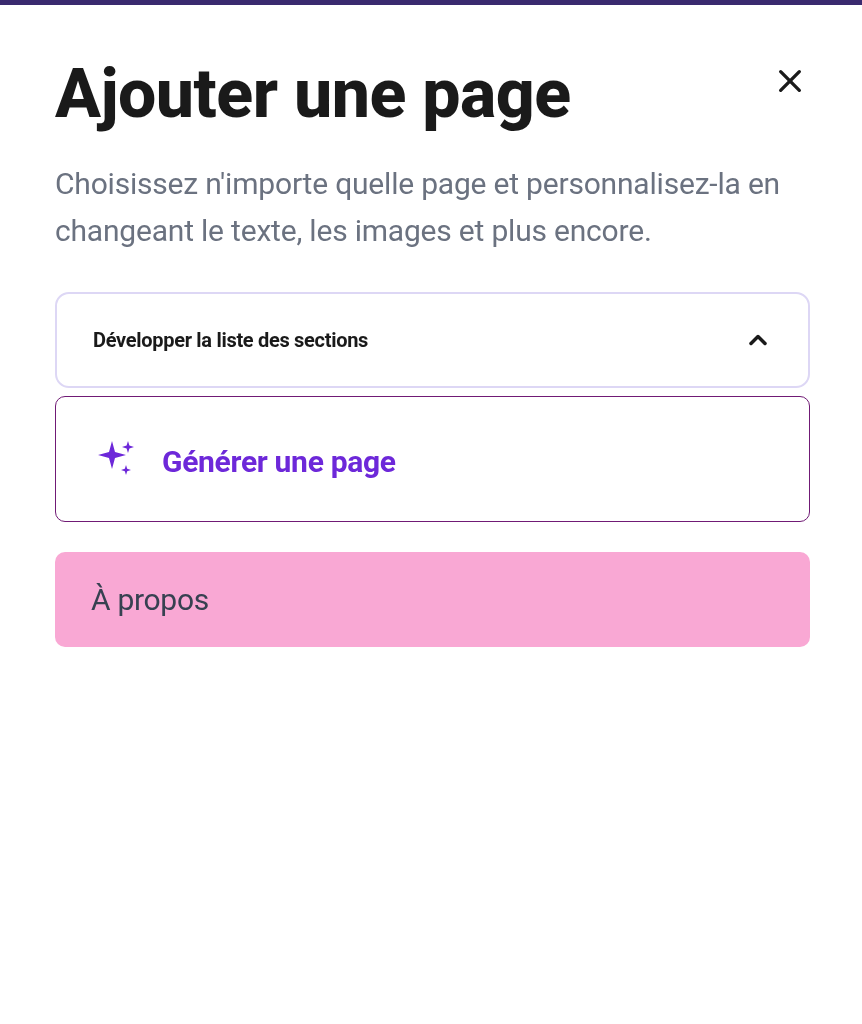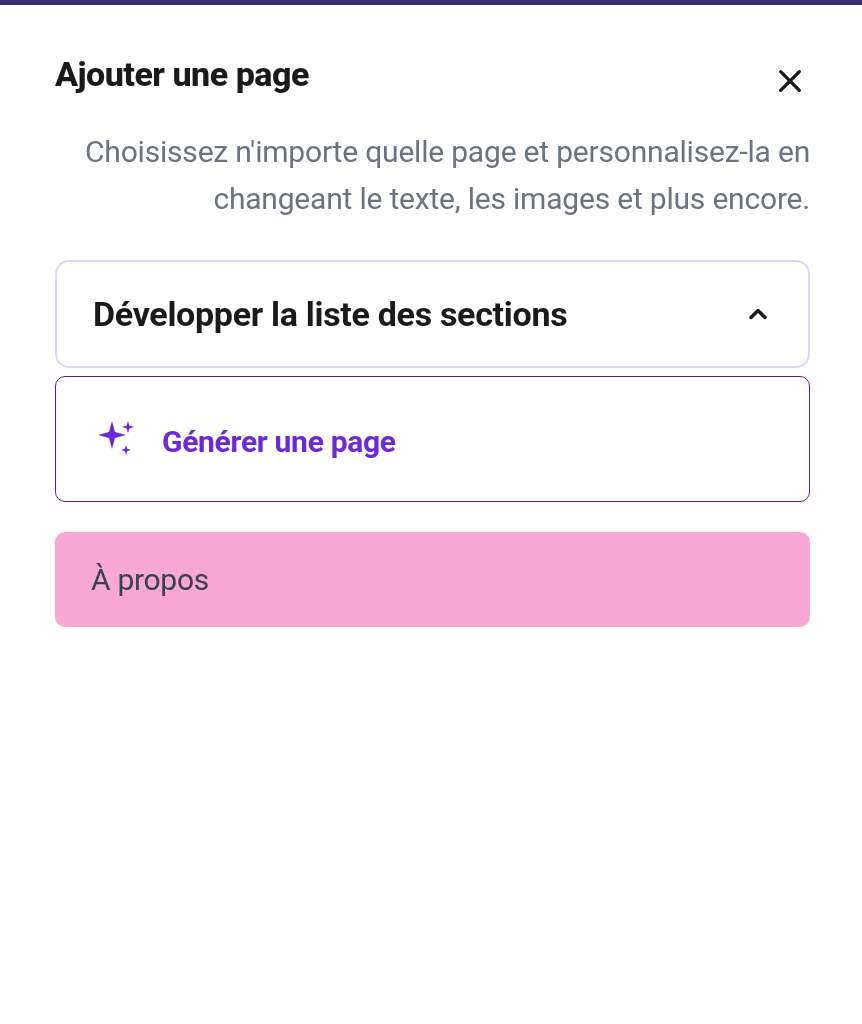--- a/index.html
+++ b/index.html
@@ -21,21 +21,21 @@
       padding: 50px 52px 0 55px;
     }
     
     .header {
       display: flex;
       justify-content: space-between;
       align-items: flex-start;
     }
     
     .title {
-      font-size: 34px;
+      font-size: 68px;
       font-weight: 800;
       color: #1a1a1a;
       letter-spacing: -0.5px;
       line-height: 1.15;
       text-align: right;
     }
     
     .close-btn {
       cursor: pointer;
       padding: 4px;
@@ -48,37 +48,36 @@
       height: 32px;
       display: block;
     }
     
     .description {
       font-size: 30px;
       color: #6b7280;
       margin-top: 28px;
       line-height: 1.55;
       letter-spacing: -0.2px;
-      text-align: right;
     }
     
     .dropdown-header {
       margin-top: 38px;
       border: 2px solid #ddd7f5;
       border-radius: 14px;
       padding: 32px 36px;
       display: flex;
       justify-content: space-between;
       align-items: center;
       cursor: pointer;
       background: #fff;
     }
     
     .dropdown-title {
-      font-size: 34px;
+      font-size: 20px;
       font-weight: 700;
       color: #1a1a1a;
       letter-spacing: -0.3px;
     }
     
     .chevron {
       color: #1a1a1a;
     }
     
     .chevron svg {

